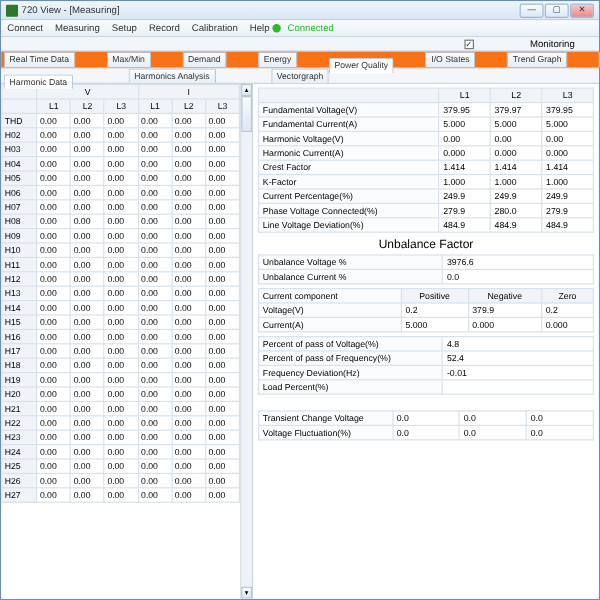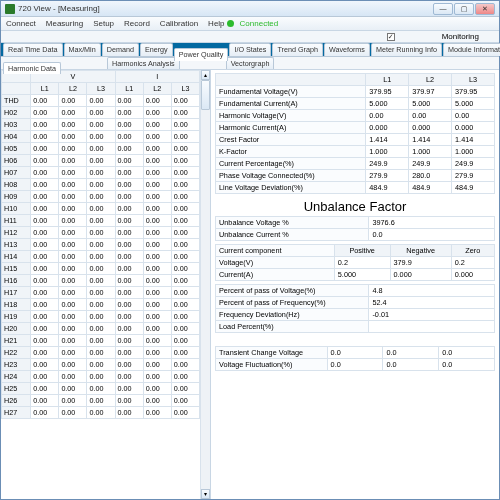--- a/index.html
+++ b/index.html
@@ -12,37 +12,37 @@
   .winbtn { width: 20px; height: 12px; background: linear-gradient(#f8fbfe,#dbe8f5); border: 1px solid #9fb9d4; border-radius: 2px; font-size: 7px; text-align: center; line-height: 10px; color: #333; }
   .winbtn.close { background: linear-gradient(#f5c8c8,#e88); }
   .menubar { height: 14px; background: linear-gradient(#fafcfe,#e8eff6); display: flex; align-items: center; padding: 0 3px; border-bottom: 1px solid #c8d6e4; justify-content: flex-start; }
   .menuleft { display: flex; gap: 6px; }
   .menuitem { font-size: 8px; color: #333; padding: 0 2px; cursor: default; }
   .menuright { display: flex; align-items: center; gap: 6px; }
   .dot { width: 7px; height: 7px; background: #2dbb2d; border-radius: 50%; }
   .conn { color: #2dbb2d; font-size: 8px; }
   .monrow { height: 12px; display: flex; justify-content: flex-end; align-items: center; padding-right: 20px; background: #f2f6fa; border-bottom: 1px solid #c8d6e4; gap: 44px; }
   .chk { width: 8px; height: 8px; border: 1px solid #777; background: #fff; margin-right: 3px; display: inline-flex; align-items: center; justify-content: center; font-size: 7px; color: #333; }
-  .tabs { display: flex; height: 14px; background: #0369a1; border-bottom: 1px solid #b8c8d8; padding-left: 2px; }
+  .tabs { display: flex; height: 14px; background: #f97316; border-bottom: 1px solid #b8c8d8; padding-left: 2px; gap: 25px; }
   .tab { padding: 1px 4px; font-size: 7.2px; background: linear-gradient(#fafcfe,#e6eef6); border: 1px solid #b8c8d8; border-bottom: none; margin-right: 1px; color: #333; border-radius: 2px 2px 0 0; cursor: default; white-space: nowrap; }
   .tab.active { background: #fff; font-weight: normal; position: relative; top: 5px; }
   .subtabs { display: flex; height: 13px; background: #f4f7fa; padding-left: 2px; border-bottom: 1px solid #c8d6e4; gap: 45px; }
   .content { flex: 1; display: flex; overflow: hidden; }
   .leftpanel { width: 210px; border-right: 1px solid #c8d6e4; display: flex; flex-direction: column; overflow: hidden; background: #fff; }
   .rightpanel { flex: 1; padding: 3px 4px; overflow: hidden; background: #fff; font-size: 7.5px; }
   table { border-collapse: collapse; width: 100%; }
   .harmtable th, .harmtable td { border: 1px solid #d8e2ec; padding: 1px 2px; font-size: 7.2px; text-align: left; font-weight: normal; background: #fff; }
   .harmtable th { background: #f0f4f8; text-align: center; }
   .harmtable .grp { text-align: center; }
   .harmtable td:first-child { background: #f0f4f8; }
   .rtable { width: 100%; border-collapse: collapse; margin-bottom: 3px; }
   .rtable td, .rtable th { border: 1px solid #d8e2ec; padding: 1px 3px; font-size: 7.3px; font-weight: normal; text-align: left; background: #fff; }
   .rtable th { background: #f0f4f8; text-align: center; }
   .rtable .lbl { background: #fafcfe; }
-  .sect { font-size: 13px; text-align: center; padding: 2px 0; }
+  .sect { font-size: 10px; text-align: center; padding: 2px 0; }
   .sbar { width: 10px; background: #eef2f6; border-left: 1px solid #d8e2ec; display: flex; flex-direction: column; }
   .sbar .a { height: 10px; background: linear-gradient(#f8fbfe,#dbe8f5); border: 1px solid #b8c8d8; font-size: 6px; text-align: center; }
   .sbar .t { flex: 1; position: relative; }
   .sbar .th { position: absolute; left: 0; right: 0; height: 30px; top: 0; background: linear-gradient(#f8fbfe,#dbe8f5); border: 1px solid #b8c8d8; border-radius: 1px; }
   .lwrap { flex: 1; display: flex; overflow: hidden; }
   .lscroll { flex: 1; overflow: hidden; }
 </style>
 </head>
 <body>
 

